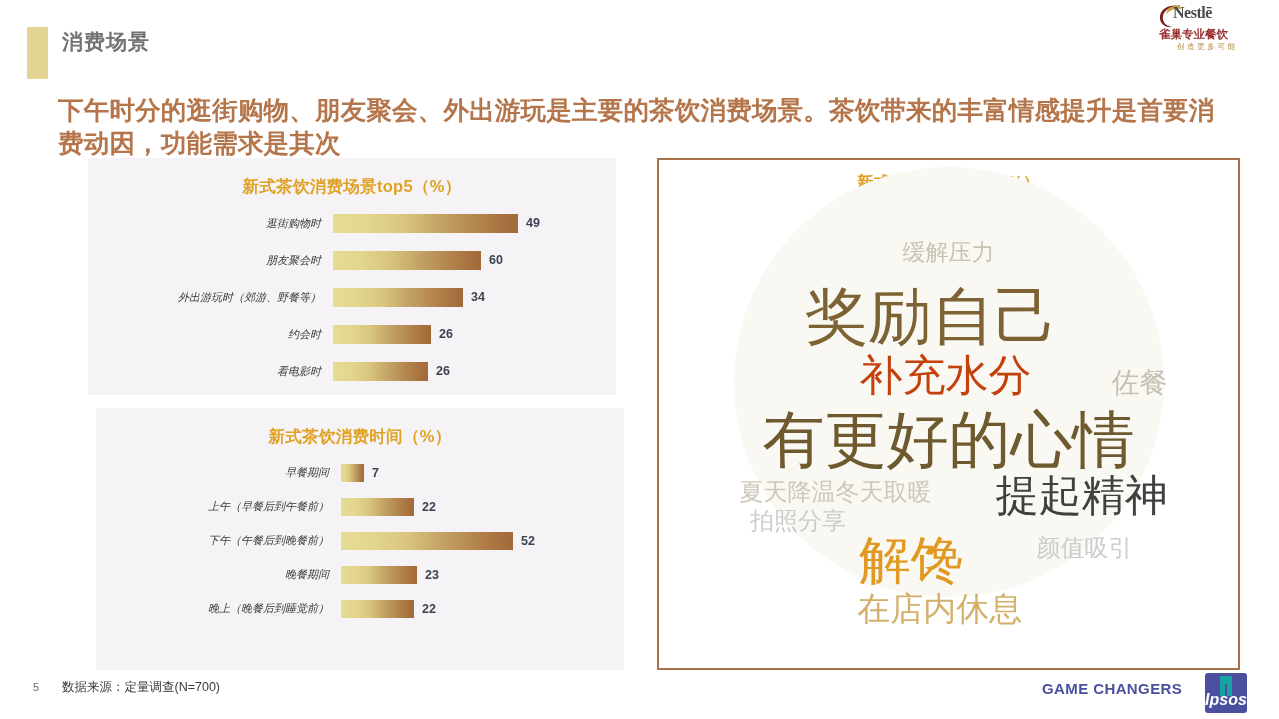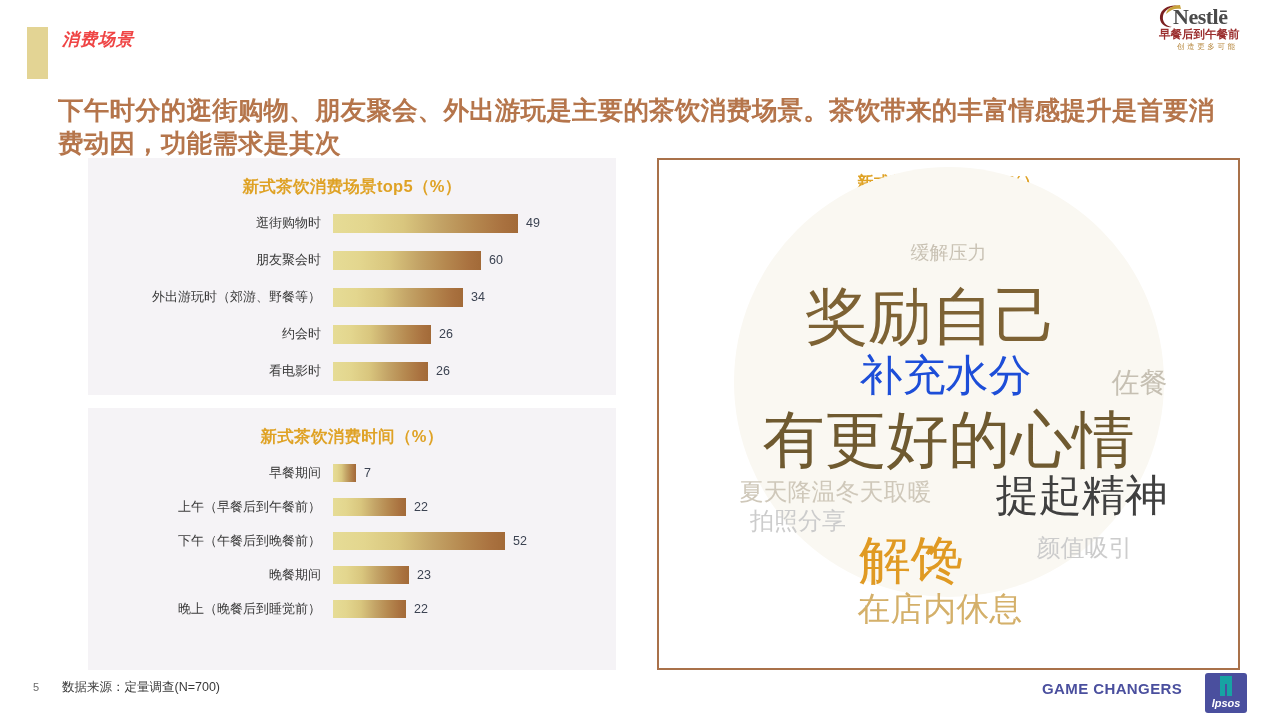--- a/index.html
+++ b/index.html
@@ -22,24 +22,23 @@
     left: 27px;
     top: 27px;
     width: 21px;
     height: 52px;
     background: #e3d494;
   }
   #eyebrow-label {
     position: absolute;
     left: 62px;
     top: 28px;
-    font-size: 17px;
-    font-style: italic;
-    font-weight: bold;
-    color: #ef4444;
+    font-size: 21px;
+    font-weight: bold;
+    color: #737373;
     letter-spacing: 1px;
     white-space: nowrap;
   }
   #page-title {
     position: absolute;
     left: 58px;
     top: 58px;
     width: 1180px;
     font-size: 25.5px;
     font-weight: bold;
@@ -54,21 +53,21 @@
     position: absolute;
     right: 12px;
     top: 4px;
     width: 112px;
     height: 50px;
   }
   #nestle-logo .nest-word {
     position: absolute;
     left: 18px;
     top: 0px;
-    font-size: 22px;
+    font-size: 16px;
     font-weight: bold;
     color: #4a4a4a;
     letter-spacing: -0.5px;
     font-family: "Liberation Serif", serif;
   }
   #nestle-logo .nest-cn {
     position: absolute;
     left: 4px;
     top: 23px;
     font-size: 11.5px;
@@ -93,21 +92,21 @@
     width: 26px;
     height: 26px;
   }
 
   
   .chart-panel {
     position: absolute;
     background: #f5f3f6;
   }
   #chart-panel-scenes { left: 88px; top: 158px; width: 528px; height: 237px; }
-  #chart-panel-times  { left: 88px; top: 408px; width: 528px; height: 262px; }
+  #chart-panel-times  { left: 96px; top: 408px; width: 528px; height: 262px; }
 
   .chart-title {
     text-align: center;
     font-size: 16.5px;
     font-weight: bold;
     color: #dfa225;
     padding-top: 18px;
     letter-spacing: 0.3px;
   }
 
@@ -117,24 +116,25 @@
     align-items: center;
     height: 22px;
     margin-bottom: 15px;
   }
   #chart-panel-times .bar-row { margin-bottom: 13px; height: 21px; }
 
   .bar-label {
     width: 245px;
     text-align: right;
     padding-right: 12px;
-    font-size: 13px;
+    font-size: 11px;
     color: #3a3a3a;
     white-space: nowrap;
     box-sizing: border-box;
+    font-style: italic;
   }
   .bar-track {
     flex: 1;
     display: flex;
     align-items: center;
     min-width: 0;
   }
   .bar-fill {
     height: 19px;
     background: linear-gradient(to right,
@@ -142,21 +142,21 @@
         #e3d68e 18%,
         #d9c67e 38%,
         #c3a366 58%,
         #b5884f 76%,
         #a9713f 92%,
         #a26a38 100%);
   }
   #chart-panel-times .bar-fill { height: 18px; }
   .bar-value {
     font-size: 12.5px;
-    font-weight: normal;
+    font-weight: bold;
     color: #3c4352;
     margin-left: 8px;
     white-space: nowrap;
   }
 
   
   #wordcloud-panel {
     position: absolute;
     left: 657px;
     top: 158px;
@@ -238,42 +238,42 @@
     top: 3px;
     width: 16px;
     height: 20px;
   }
   #ipsos-logo .ipsos-word {
     position: absolute;
     left: 0;
     bottom: 4px;
     width: 100%;
     text-align: center;
-    font-size: 11px;
+    font-size: 16px;
     font-weight: bold;
     color: #ffffff;
     font-style: italic;
   }
 </style>
 </head>
 <body>
 
 <div id="header-accent-bar"></div>
 
 <div id="eyebrow-label">消费场景</div>
 
 <div id="page-title">下午时分的逛街购物、朋友聚会、外出游玩是主要的茶饮消费场景。茶饮带来的丰富情感提升是首要消费动因，功能需求是其次</div>
 
 <div id="nestle-logo">
   <svg class="nest-swoosh" viewBox="0 0 26 26">
     <path d="M22 3 C14 1 4 5 3 13 C2 21 9 25 15 24 C9 23 5 19 6 13 C7 7 14 3 22 3 Z" fill="#7b2020"></path>
     <path d="M23 2 C17 2 10 5 9 11 C14 6 19 5 24 6 Z" fill="#c8a23c"></path>
   </svg>
   <div class="nest-word">Nestlē</div>
-  <div class="nest-cn">早餐后到午餐前</div>
+  <div class="nest-cn">雀巢专业餐饮</div>
   <div class="nest-tag">创造更多可能</div>
 </div>
 
 <div class="chart-panel" id="chart-panel-scenes">
   <div class="chart-title">新式茶饮消费场景top5（%）</div>
   <div class="bar-rows" id="rows-scenes">
       <div class="bar-row">
         <div class="bar-label">逛街购物时</div>
         <div class="bar-track">
           <div class="bar-fill" style="width: 185px;"></div>
@@ -349,23 +349,23 @@
           <div class="bar-value">22</div>
         </div>
       </div>
     </div>
 </div>
 
 <div id="wordcloud-panel">
   <div id="wordcloud-disc"></div>
   <div id="wordcloud-title">新式茶饮消费原因（%）</div>
   <div id="wordcloud-canvas">
-      <div class="cloud-word" style="left: 50%; top: 92px; font-size: 19px; color: rgb(201, 194, 180);">缓解压力</div>
+      <div class="cloud-word" style="left: 50%; top: 92px; font-size: 23px; color: rgb(201, 194, 180);">缓解压力</div>
       <div class="cloud-word" style="left: 47%; top: 156px; font-size: 63px; color: rgb(125, 98, 52);">奖励自己</div>
-      <div class="cloud-word" style="left: 49.5%; top: 215px; font-size: 43px; color: #1d4ed8;">补充水分</div>
+      <div class="cloud-word" style="left: 49.5%; top: 215px; font-size: 43px; color: #c2410c;">补充水分</div>
       <div class="cloud-word" style="left: 83%; top: 223px; font-size: 28px; color: rgb(198, 192, 179);">佐餐</div>
       <div class="cloud-word" style="left: 50%; top: 280px; font-size: 62px; color: rgb(111, 90, 48);">有更好的心情</div>
       <div class="cloud-word" style="left: 30.5%; top: 332px; font-size: 24px; color: rgb(207, 200, 186);">夏天降温冬天取暖</div>
       <div class="cloud-word" style="left: 73%; top: 335px; font-size: 43px; color: #404040;">提起精神</div>
       <div class="cloud-word" style="left: 24%; top: 361px; font-size: 24px; color: rgb(204, 204, 204);">拍照分享</div>
       <div class="cloud-word" style="left: 43.5%; top: 400px; font-size: 52px; color: rgb(224, 154, 35);">解馋</div>
       <div class="cloud-word" style="left: 73.5%; top: 388px; font-size: 24px; color: rgb(204, 204, 204);">颜值吸引</div>
       <div class="cloud-word" style="left: 48.5%; top: 448px; font-size: 33px; color: rgb(212, 176, 106);">在店内休息</div>
     </div>
 </div>

